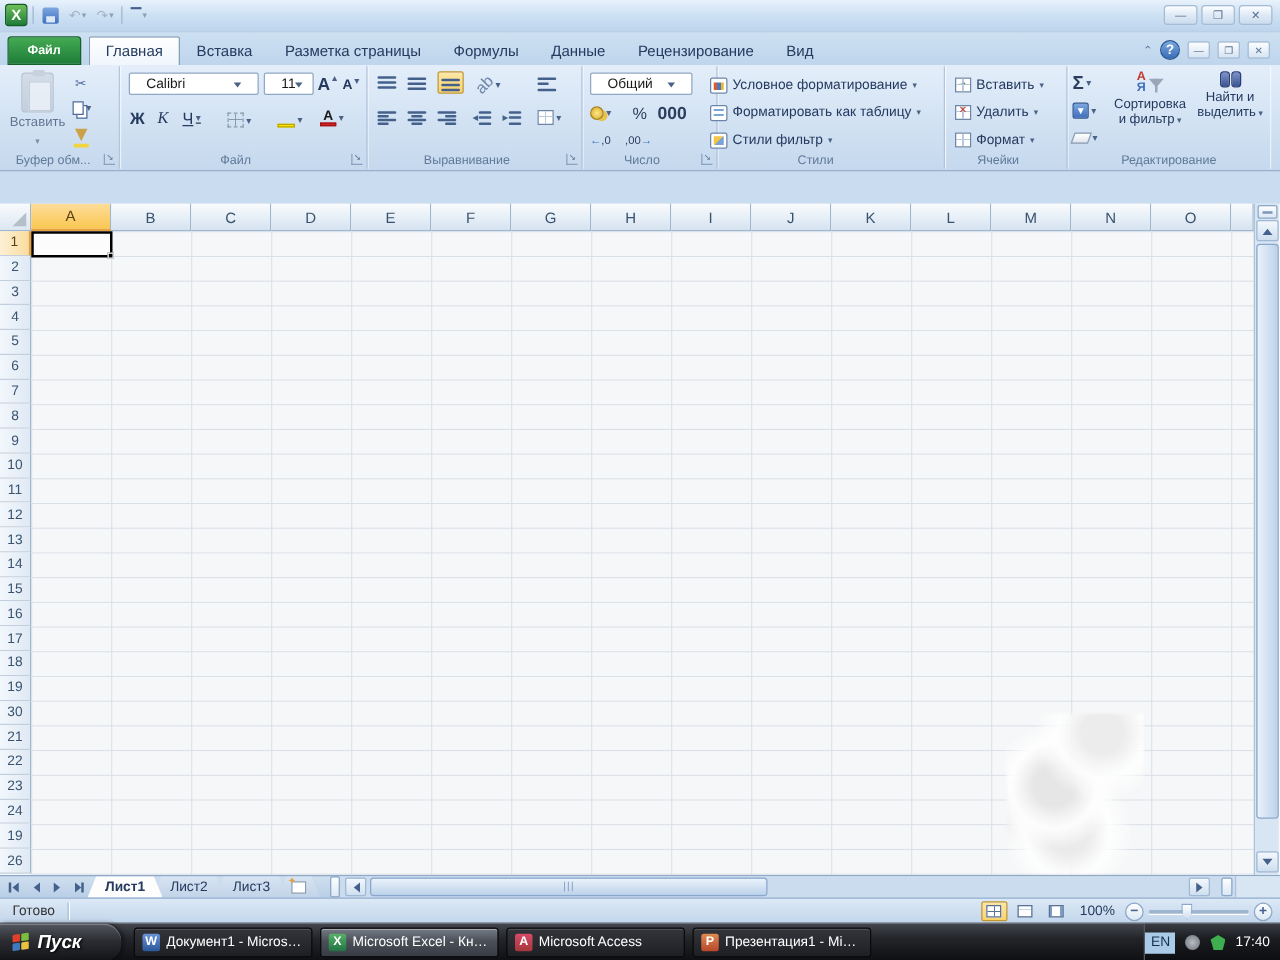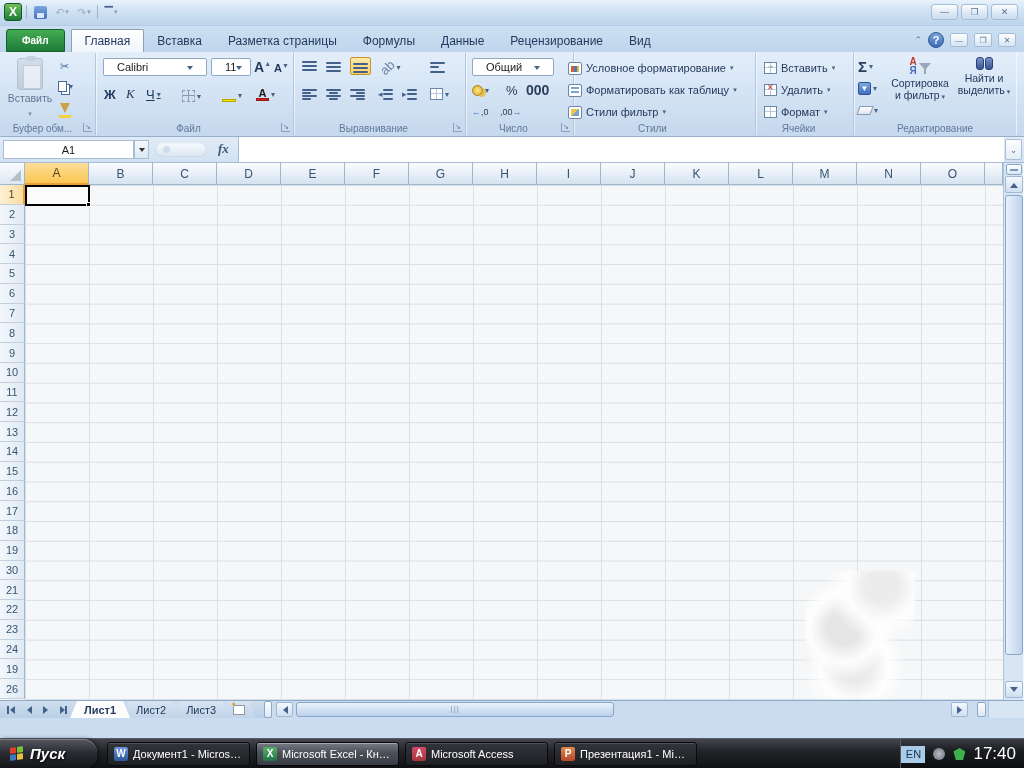--- a/index.html
+++ b/index.html
@@ -225,21 +225,21 @@
   display:flex; align-items:center; justify-content:center; flex:0 0 auto; }
 .app-word { background:linear-gradient(#6a93d8,#2b579a); }
 .app-excel { background:linear-gradient(#58b068,#217346); }
 .app-access { background:linear-gradient(#d84a6a,#a4373a); }
 .app-powerpoint { background:linear-gradient(#e08a50,#b7472a); }
 .tray { position:absolute; right:0; top:0; height:30px; display:flex; align-items:center; gap:8px; padding-right:8px;
   background:linear-gradient(#3a3d44,#1a1c20 40%,#0c0d10); border-left:1px solid #55585f; }
 .lang { width:24px; height:17px; background:#a9cbe8; color:#16324f; font-size:11px; display:flex; align-items:center; justify-content:center; }
 .trayic1 { width:12px; height:12px; border-radius:50%; background:radial-gradient(#b8bcc4,#6a6f78); }
 .trayic2 { width:12px; height:12px; background:#3fae4e; clip-path:polygon(50% 0,100% 30%,80% 100%,20% 100%,0 30%); }
-.clock { color:#fff; font-size:17px; }
+.clock { color:#fff; font-size:11px; }
 </style>
 </head>
 <body>
 
 <div id="screen">
 
   <div class="titlebar">
     <div class="qat">
       <div class="appicon">X</div>
       <div class="qsep"></div>
@@ -488,28 +488,20 @@
         <span class="binoc">
             <i></i>
             <i></i>
           </span>
         <div class="cap">Найти и выделить</div>
       </div>
       <div class="glabel" style="right:0;">Редактирование</div>
     </div>
   </div>
 
-  <div class="frow">
-    <div class="namebox">A1</div>
-    <div class="nbdd"></div>
-    <div class="fxpill"></div>
-    <div class="fx">fx</div>
-    <div class="fbar"></div>
-    <div class="fchev">⌄</div>
-  </div>
 
   <div class="sheet">
     <div class="corner"></div>
     <div id="colheads">
         <div class="ch sel">A</div>
         <div class="ch">B</div>
         <div class="ch">C</div>
         <div class="ch">D</div>
         <div class="ch">E</div>
         <div class="ch">F</div>
@@ -598,20 +590,41 @@
         </div>
       <div class="hthumb"></div>
       <div class="hbtn-r">
           <span class="tri-rt"></span>
         </div>
       <div class="hsplit2"></div>
       <div class="corner-rb"></div>
     </div>
   </div>
 
+  <div class="statusbar">
+    <div class="ready">Готово</div>
+    <div class="ssep"></div>
+    <div class="sright">
+      <div class="viewbtn sel">
+          <span class="vnormal"></span>
+        </div>
+      <div class="viewbtn">
+          <span class="vlayout"></span>
+        </div>
+      <div class="viewbtn">
+          <span class="vbreak"></span>
+        </div>
+      <div class="zoomtxt">100%</div>
+      <div class="zbtn">−</div>
+      <div class="ztrack">
+          <div class="zthumb"></div>
+        </div>
+      <div class="zbtn">+</div>
+    </div>
+  </div>
 
   <div class="taskbar">
     <div class="startbtn">
       <span class="winflag">
           <i></i>
           <i></i>
           <i></i>
           <i></i>
         </span>
       <span>Пуск</span>

